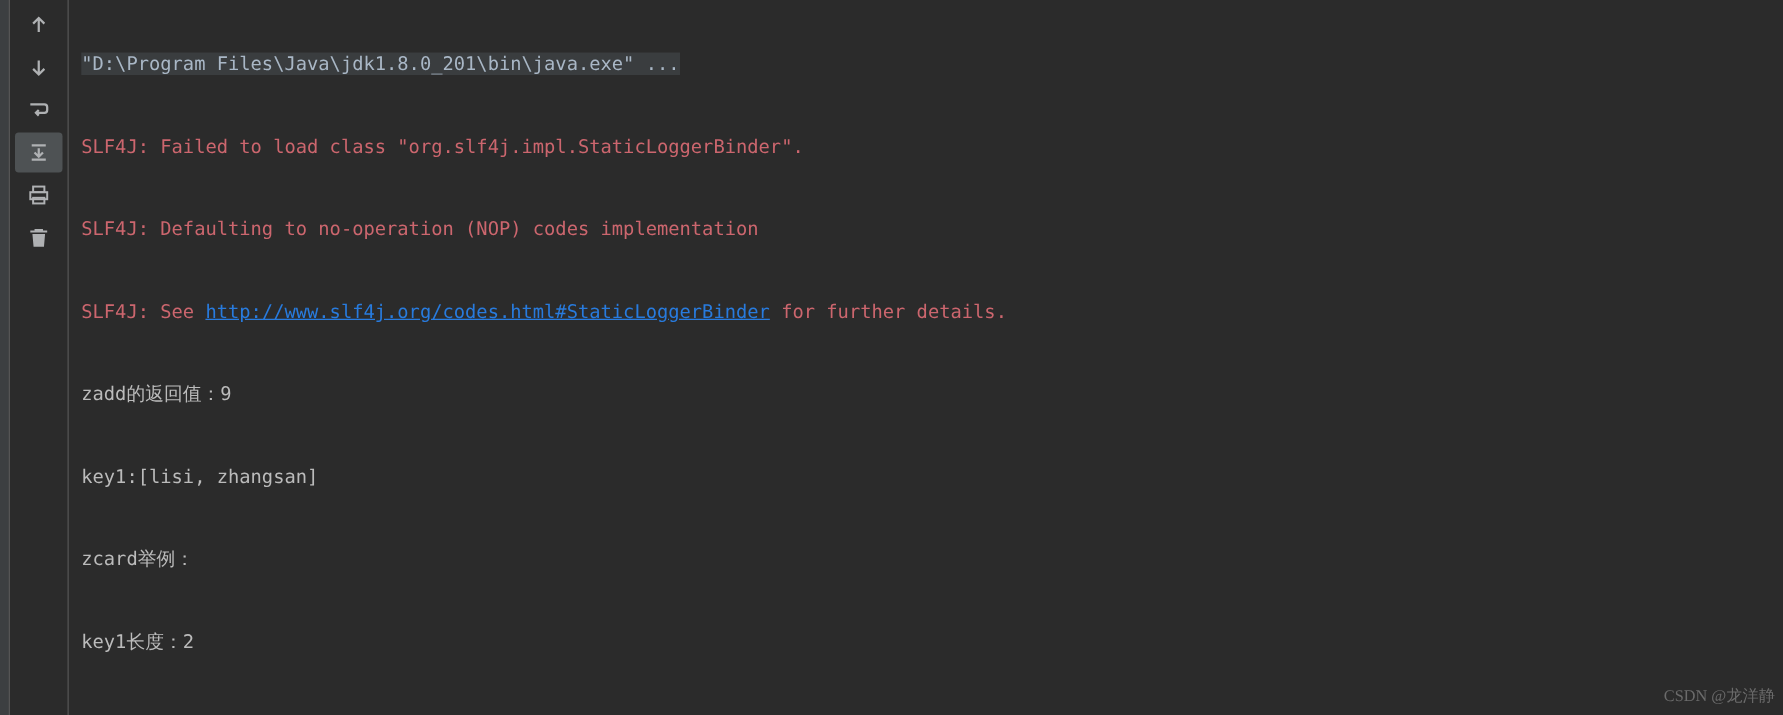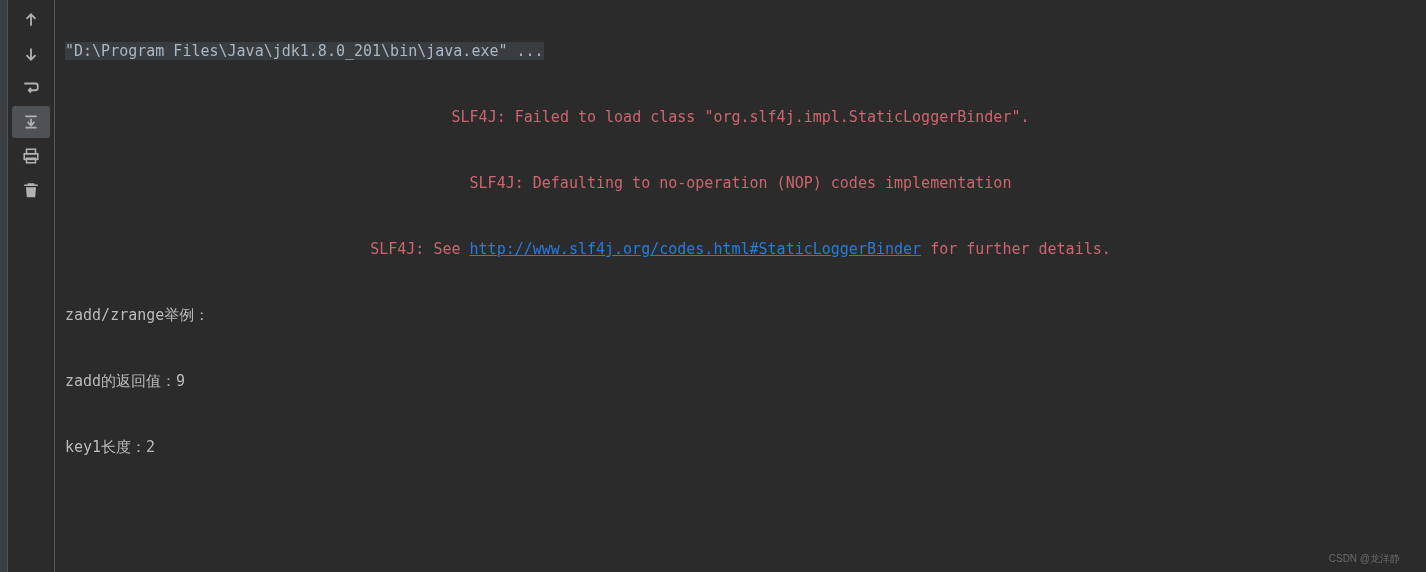--- a/index.html
+++ b/index.html
@@ -60,37 +60,36 @@
       background: #555;
     }
     .cmd-line {
       color: #a9b7c6;
     }
     .cmd-highlight {
       background: #3a3d3f;
     }
     .error-line {
       color: #cc666e;
-      text-align: center;
     }
     .link {
       color: #287bde;
       text-decoration: underline;
       cursor: pointer;
     }
     .output-line {
       color: #bbbbbb;
     }
     .watermark {
       position: absolute;
       bottom: 6px;
-      right: 26px;
+      right: 6px;
       color: #6b6b6b;
-      font-size: 10px;
-      font-family: Liberation Sans, sans-serif;
+      font-size: 13px;
+      font-family: Liberation Serif, serif;
     }
   </style>
 </head>
 <body>
 
 <div class="left-gutter"></div>
 
 <div class="toolbar">
   <div class="tool-btn">
     <svg viewBox="0 0 16 16" fill="none" stroke="currentColor" stroke-width="1.6">
@@ -126,22 +125,23 @@
   </div>
 </div>
 
 <div class="separator"></div>
 
 <div class="console">
 <div class="cmd-line"><span class="cmd-highlight">"D:\Program Files\Java\jdk1.8.0_201\bin\java.exe" ...</span></div>
 <div class="error-line">SLF4J: Failed to load class "org.slf4j.impl.StaticLoggerBinder".</div>
 <div class="error-line">SLF4J: Defaulting to no-operation (NOP) codes implementation</div>
 <div class="error-line"><span>SLF4J: See </span><a class="link">http://www.slf4j.org/codes.html#StaticLoggerBinder</a><span> for further details.</span></div>
-<div class="output-line">zadd/zrange举例：</div>
 <div class="output-line">zadd的返回值：9</div>
+<div class="output-line">key1:[lisi, zhangsan]</div>
+<div class="output-line">zcard举例：</div>
 <div class="output-line">key1长度：2</div>
 
 
 
 
 
 
 <div class="output-line"></div>
 
 </div>

